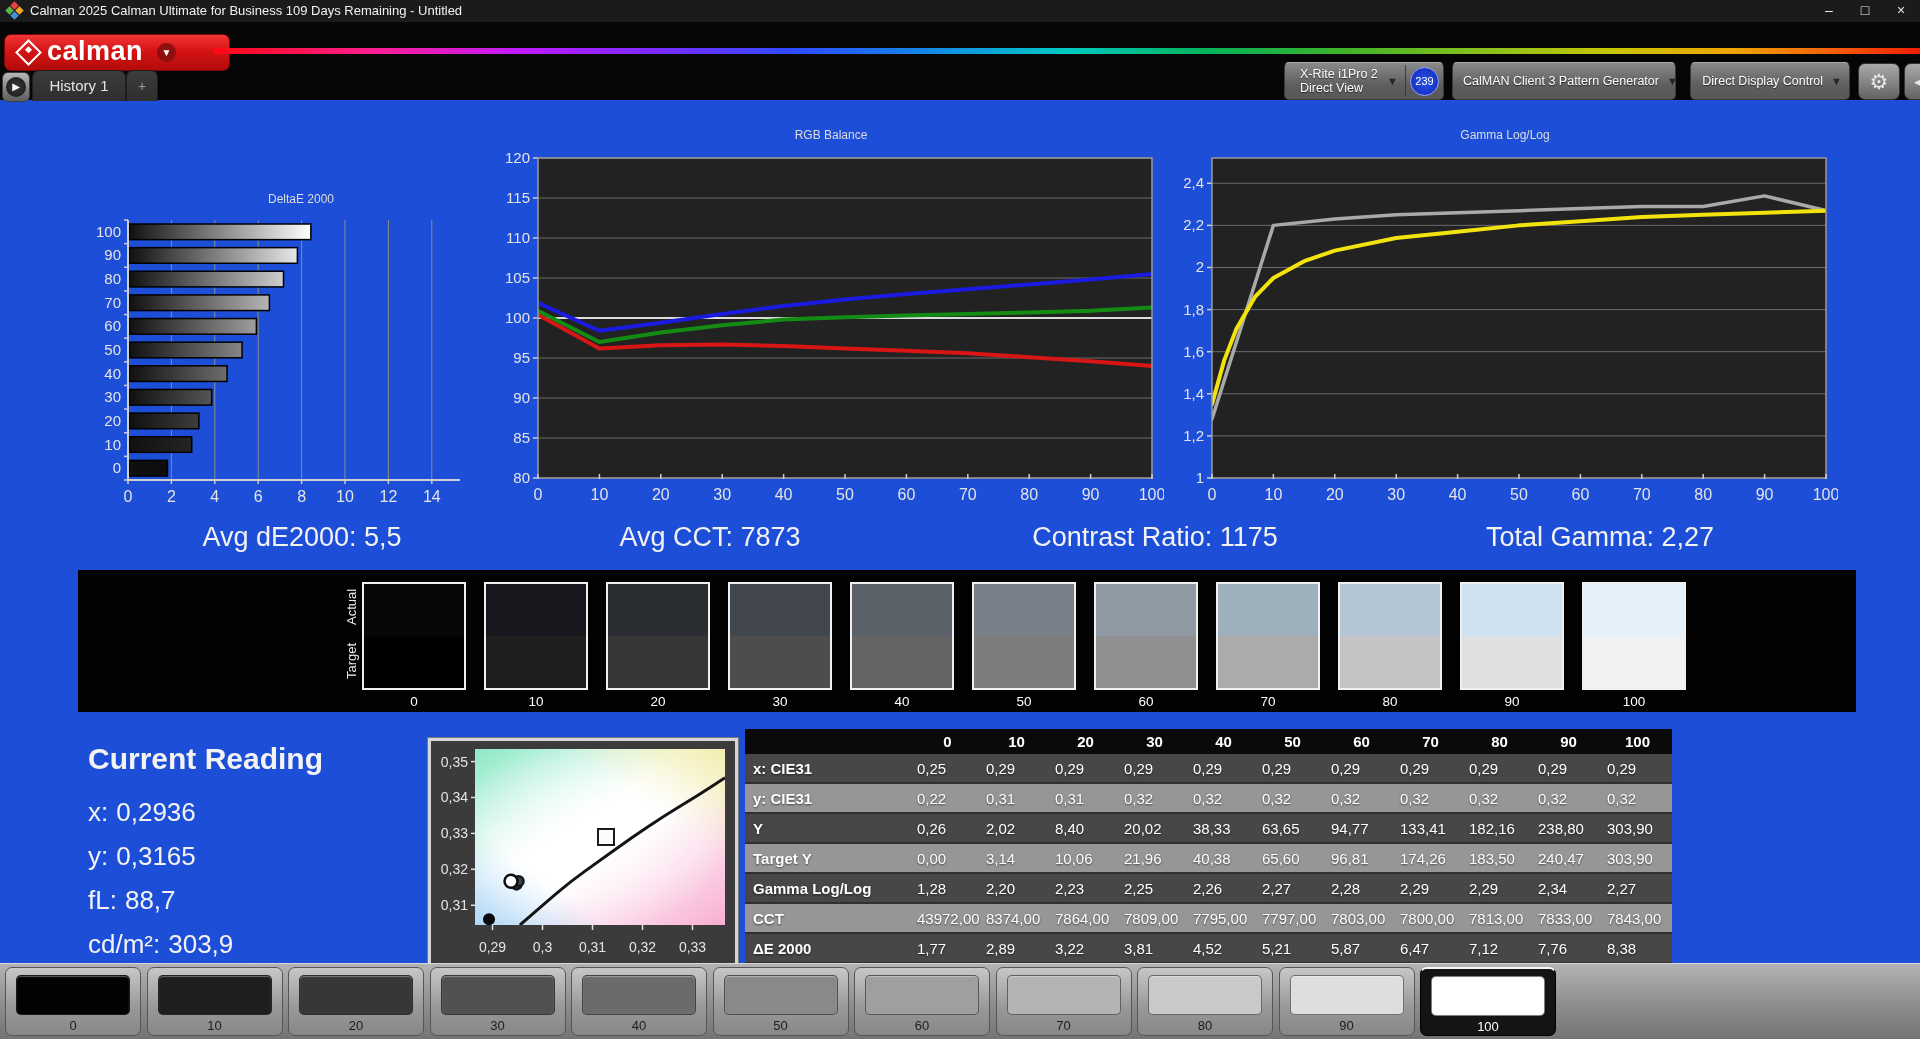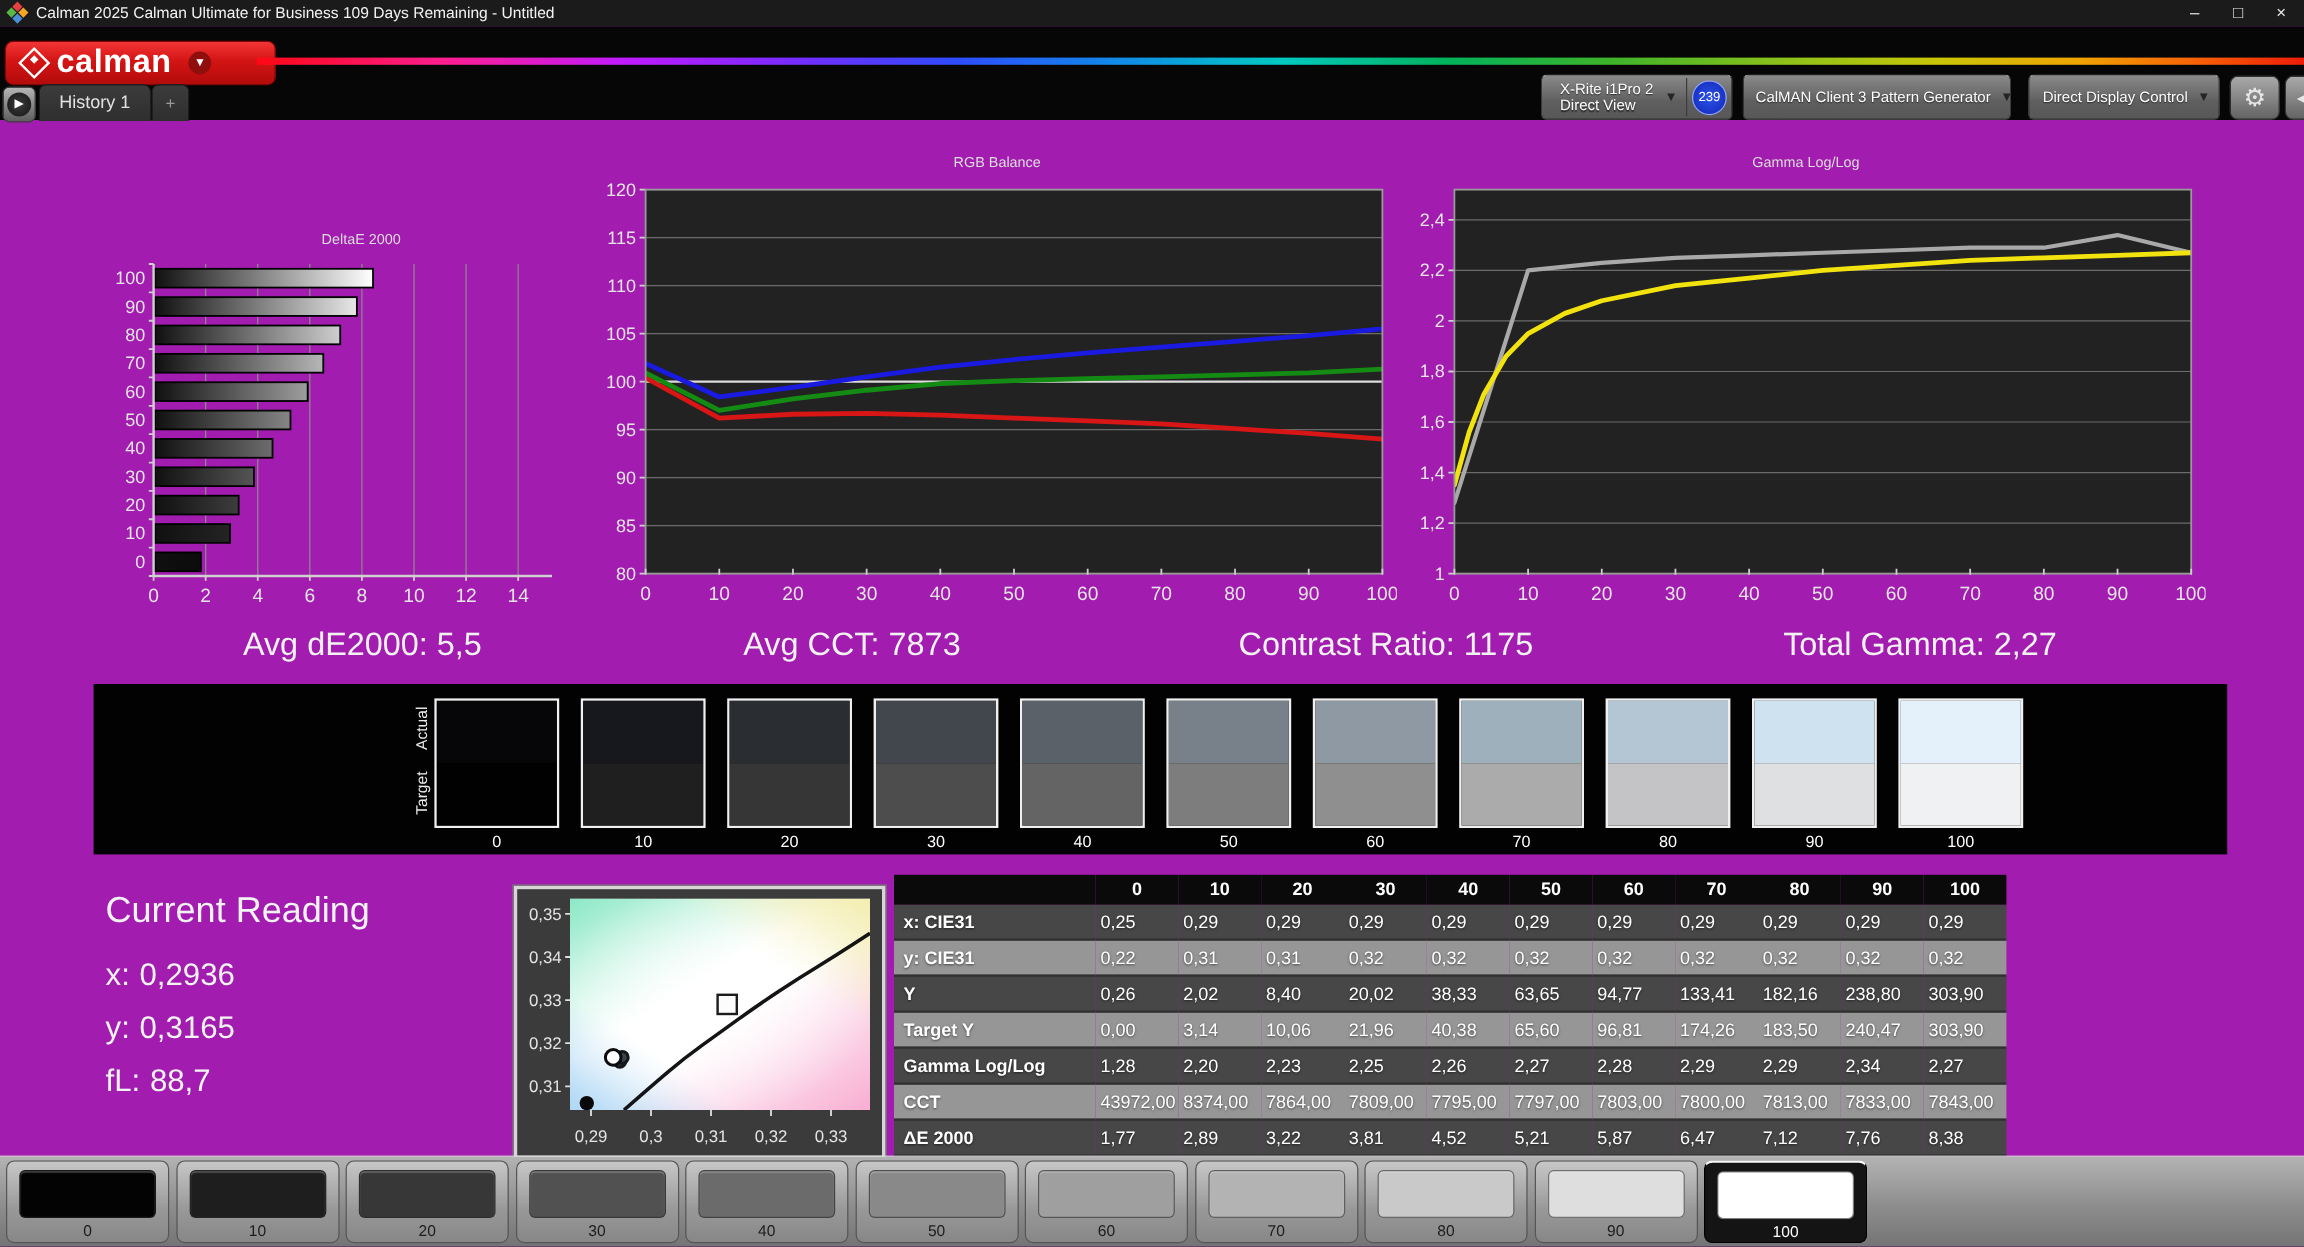--- a/index.html
+++ b/index.html
@@ -1,16 +1,16 @@
 <!DOCTYPE html>
 <html><head>
 <meta charset="utf-8">
 <style>
   html,body{margin:0;padding:0;background:#000;}
-  #app{position:relative;width:1920px;height:1039px;overflow:hidden;background:#a21caf;
+  #app{position:relative;width:1920px;height:1039px;overflow:hidden;background:#1d4ed8;
        font-family:"Liberation Sans",sans-serif;-webkit-font-smoothing:antialiased;}
   
   .titlebar{position:absolute;left:0;top:0;width:1920px;height:22px;background:#1b1b1b;color:#f0f0f0;}
   .app-icon{position:absolute;left:8px;top:4px;width:13px;height:13px;transform:rotate(45deg);
             display:grid;grid-template-columns:1fr 1fr;grid-template-rows:1fr 1fr;gap:1px;border-radius:2px;}
   .app-icon i{display:block;}
   .wtitle{position:absolute;left:30px;top:3px;font-size:13px;color:#f2f2f2;white-space:nowrap;}
   .wctl{position:absolute;top:0;width:34px;height:22px;text-align:center;line-height:20px;font-size:14px;color:#e8e8e8;cursor:default;}
   .wctl.min{left:1812px}.wctl.max{left:1848px}.wctl.close{left:1884px}
   
@@ -65,21 +65,21 @@
   .strip-labels{position:absolute;left:264px;top:10px;width:18px;height:108px;display:flex;flex-direction:column;}
   .vlabel{flex:1;display:flex;align-items:center;justify-content:center;writing-mode:vertical-rl;
           transform:rotate(180deg);font-size:13px;color:#ececec;}
   .strip-swatches{position:absolute;left:284px;top:0;display:flex;}
   .gs-cell{width:104px;margin-right:18px;}
   .gs-box{margin-top:12px;height:104px;border:2px solid #f0f0f0;}
   .gs-box .half{height:50%;}
   .gs-num{text-align:center;color:#fff;font-size:13.5px;margin-top:4px;}
   
   .reading{position:absolute;left:88px;top:742px;color:#f3f3f3;}
-  .reading .r-title{font-size:30px;margin-bottom:14px;}
+  .reading .r-title{font-size:30px;margin-bottom:14px;font-weight:bold;}
   .reading .r-line{font-size:26px;line-height:44px;white-space:nowrap;}
   .reading .r-line .lab{margin-right:8px;}
   
   .cie-panel{position:absolute;left:428px;top:738px;width:310px;height:228px;background:#3b3b3b;
              border:3px solid #d6d6d6;outline:1px solid #777;box-sizing:border-box;}
   
   #dataTable{position:absolute;left:745px;top:729px;border-collapse:collapse;table-layout:fixed;
              font-size:15px;color:#fff;}
   #dataTable th{height:25px;background:#0a0a0a;font-weight:bold;text-align:center;padding:0;}
   #dataTable td{height:28px;padding:0 0 0 4px;text-align:left;border-bottom:2px solid #303030;
@@ -492,20 +492,21 @@
           <div class="gs-num">100</div>
         </div>
       </div>
   </div>
 
   <div class="reading">
     <div class="r-title">Current Reading</div>
     <div class="r-line"><span class="lab">x:</span><span>0,2936</span></div>
     <div class="r-line"><span class="lab">y:</span><span>0,3165</span></div>
     <div class="r-line"><span class="lab">fL:</span><span>88,7</span></div>
+    <div class="r-line"><span class="lab">cd/m²:</span><span>303,9</span></div>
   </div>
 
   <div class="cie-panel">
     <svg id="svg-cie" width="302" height="220">
         <defs>
           <linearGradient id="cgA" x1="0" y1="0" x2="0.62" y2="0.7">
             <stop offset="0%" stop-color="#86e7c3" stop-opacity="0.95"></stop>
             <stop offset="62%" stop-color="#86e7c3" stop-opacity="0"></stop>
           </linearGradient>
           <linearGradient id="cgB" x1="1" y1="1" x2="0.35" y2="0.35">

